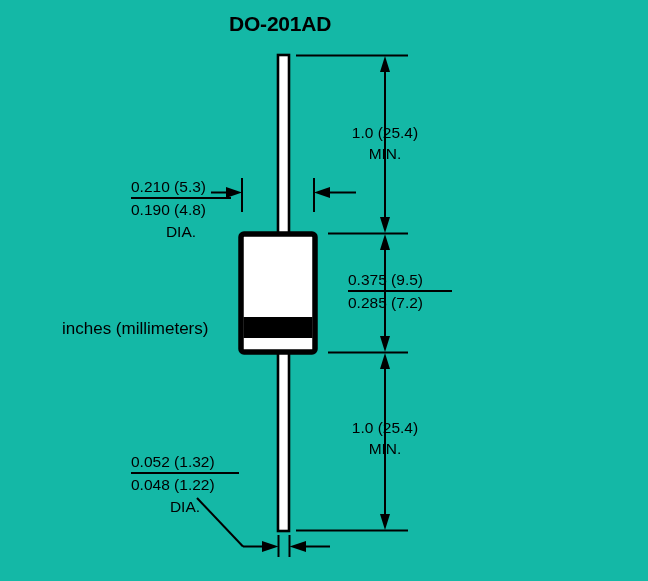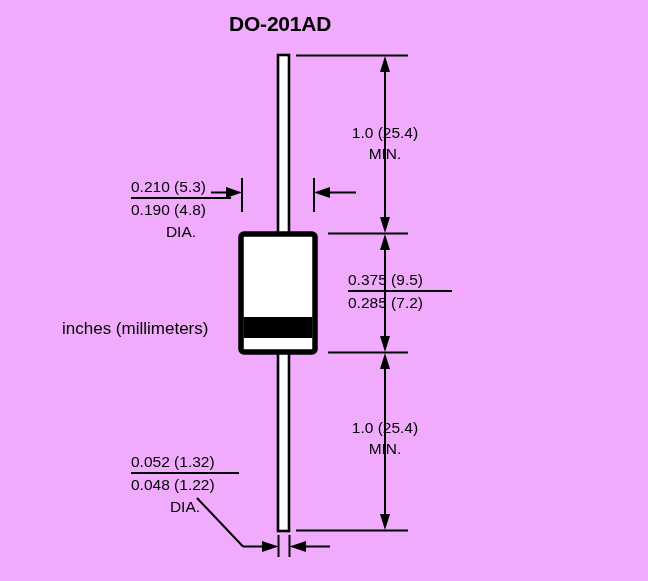--- a/index.html
+++ b/index.html
@@ -9,21 +9,21 @@
     background: #ffffff;
   }
   body {
     font-family: "Liberation Sans", sans-serif;
     color: #000000;
   }
   #drawing-root {
     position: relative;
     width: 648px;
     height: 581px;
-    background: #f0abfc;
+    background: #14b8a6;
     overflow: hidden;
   }
   #drawing-svg {
     position: absolute;
     left: 0;
     top: 0;
     display: block;
   }
   text {
     font-family: "Liberation Sans", sans-serif;

